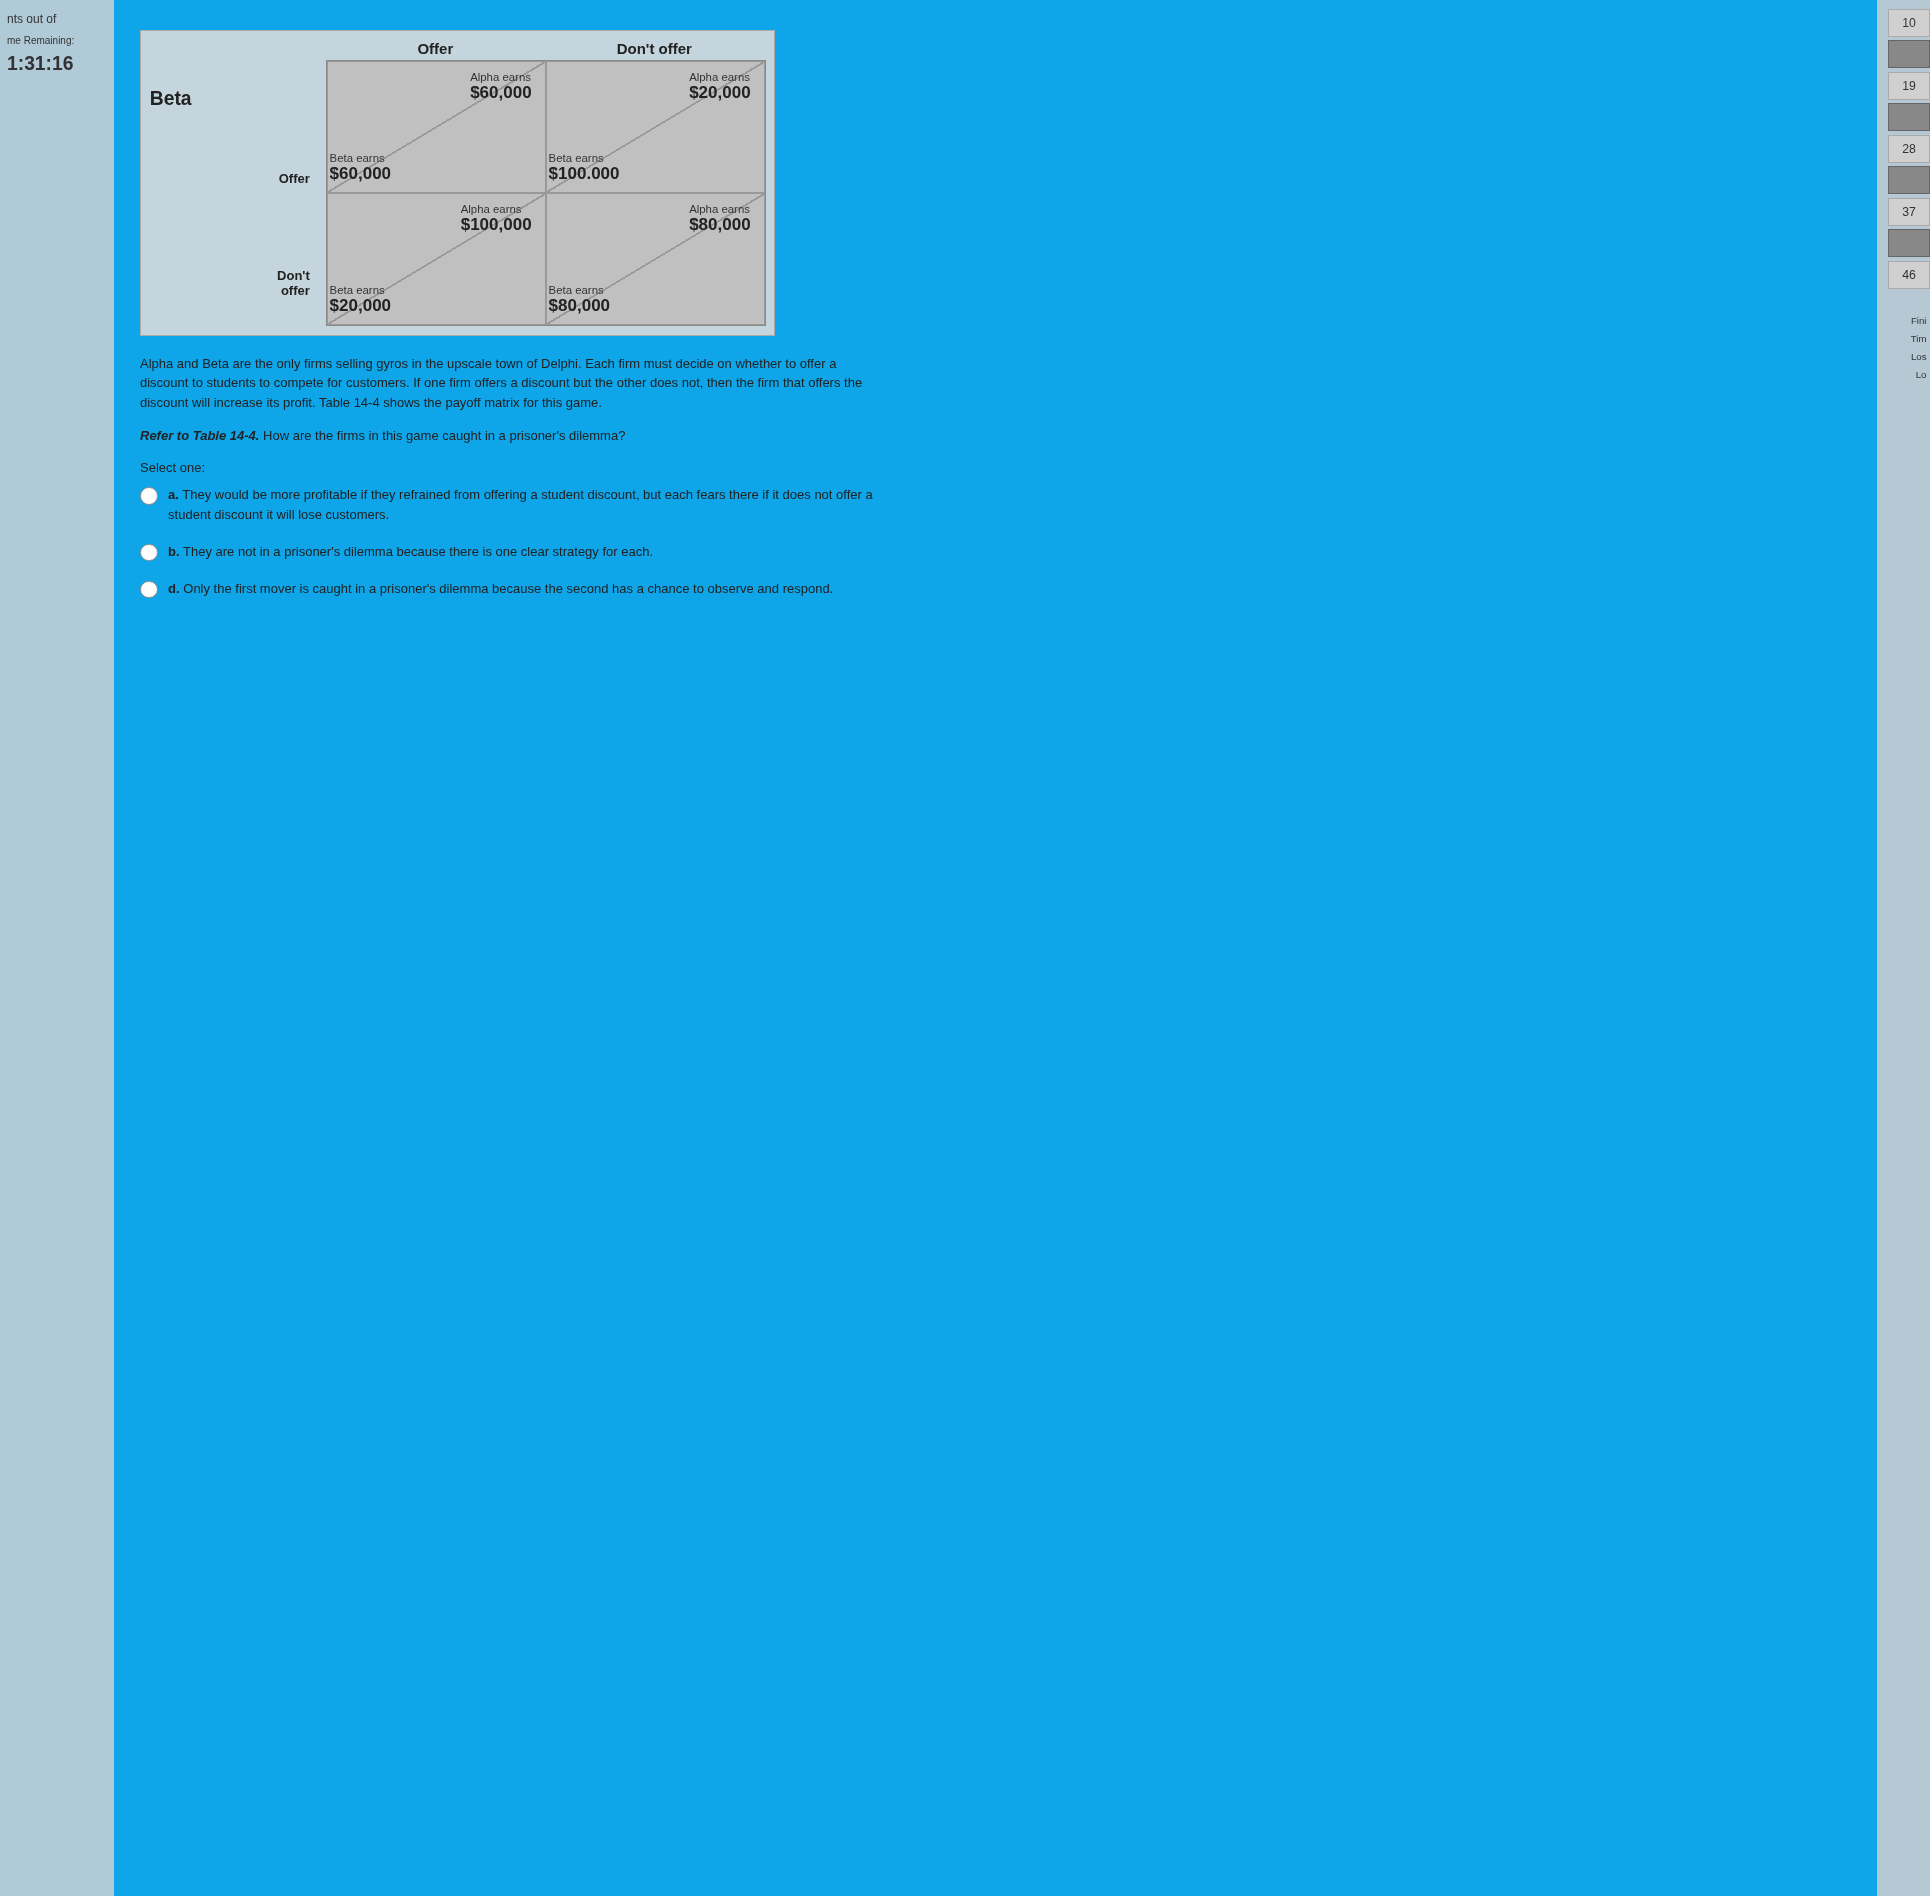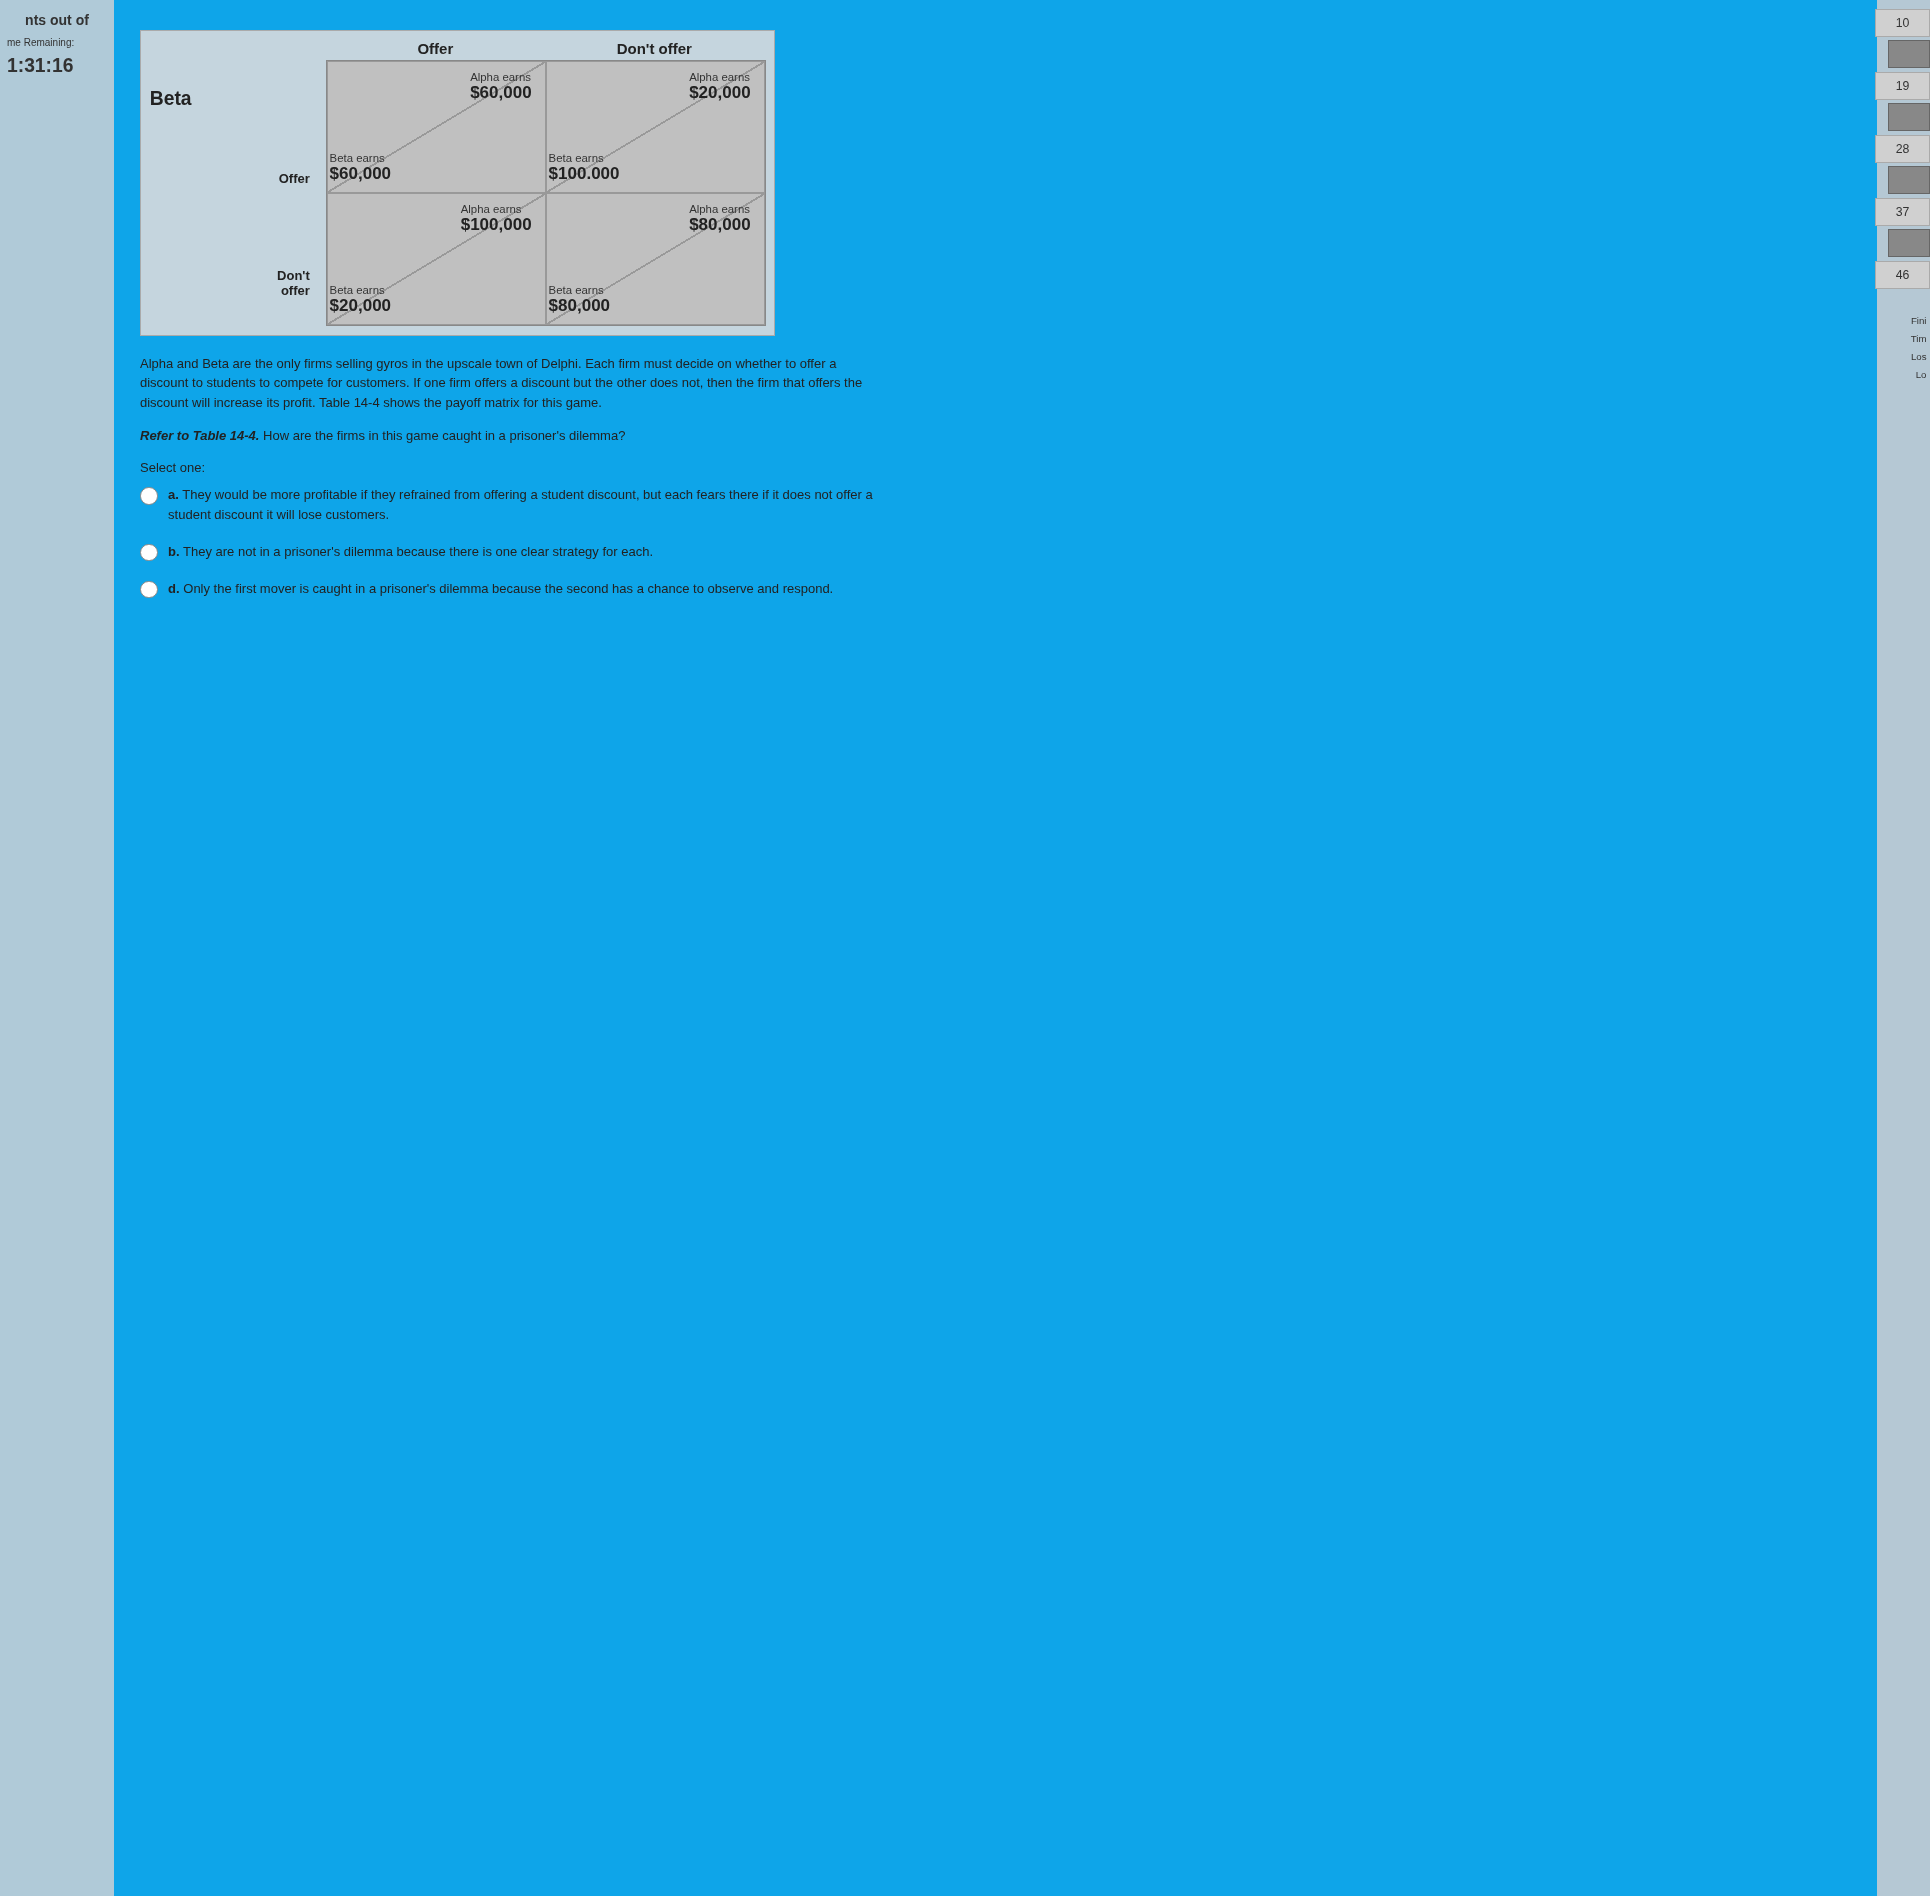--- a/index.html
+++ b/index.html
@@ -14,25 +14,24 @@
       width: 114px;
       background: #b0cad8;
       padding: 8.8px 0;
       display: flex;
       flex-direction: column;
       gap: 3.5px;
       flex-shrink: 0;
     }
 
     .left-panel-header {
-      font-size: 14px;
+      font-size: 12px;
       color: #333;
       padding: 3.5px 7px;
-      font-weight: bold;
-      text-align: center;
+      font-weight: normal;
     }
 
     .left-panel-info {
       font-size: 10px;
       color: #333;
       padding: 1.8px 7px;
     }
 
     .timer-value {
       font-size: 19.3px;
@@ -228,21 +227,21 @@
       background: #b5c8d4;
       display: flex;
       flex-direction: column;
       align-items: flex-end;
       padding-top: 8.8px;
       gap: 3.5px;
       flex-shrink: 0;
     }
 
     .sidebar-btn {
-      width: 55px;
+      width: 42px;
       height: 28px;
       background: #d0d0d0;
       border: 0.9px solid #aaa;
       display: flex;
       align-items: center;
       justify-content: center;
       font-size: 12.3px;
       color: #333;
       cursor: pointer;
     }

